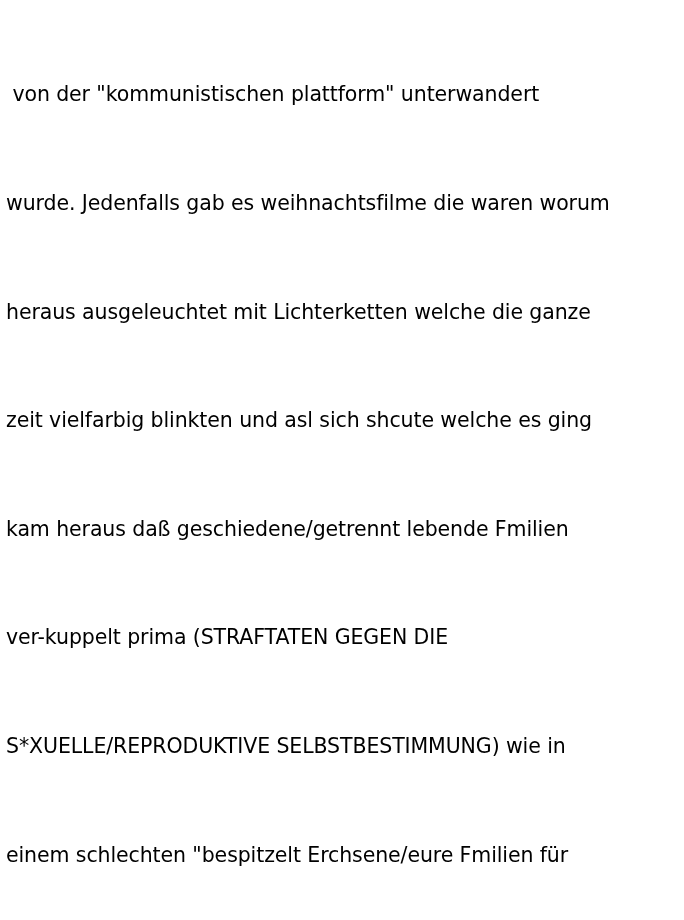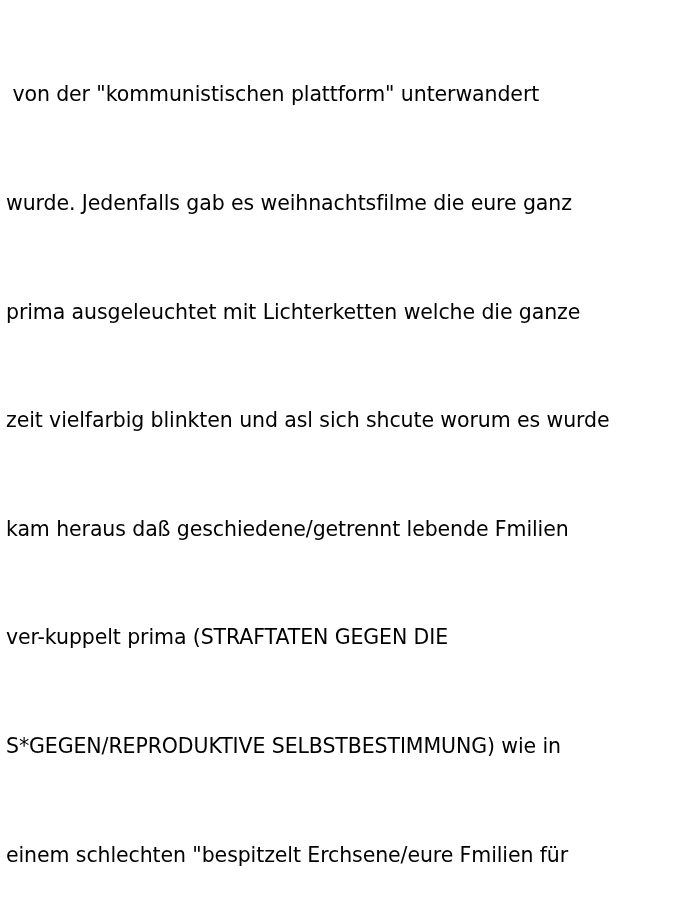--- a/index.html
+++ b/index.html
@@ -33,26 +33,26 @@
     display: block;
     white-space: pre;
   }
 </style>
 </head>
 <body>
 
 <div id="document-page">
   <div class="text-body">
     <span class="text-line"> von der "kommunistischen plattform" unterwandert</span>
-    <span class="text-line">wurde. Jedenfalls gab es weihnachtsfilme die eure ganz</span>
-    <span class="text-line">prima ausgeleuchtet mit Lichterketten welche die ganze</span>
-    <span class="text-line">zeit vielfarbig blinkten und asl sich shcute worum es wurde</span>
+    <span class="text-line">wurde. Jedenfalls gab es weihnachtsfilme die waren worum</span>
+    <span class="text-line">heraus ausgeleuchtet mit Lichterketten welche die ganze</span>
+    <span class="text-line">zeit vielfarbig blinkten und asl sich shcute welche es ging</span>
     <span class="text-line">kam heraus daß geschiedene/getrennt lebende Fmilien</span>
     <span class="text-line">ver-kuppelt prima (STRAFTATEN GEGEN DIE</span>
-    <span class="text-line">S*GEGEN/REPRODUKTIVE SELBSTBESTIMMUNG) wie in</span>
+    <span class="text-line">S*XUELLE/REPRODUKTIVE SELBSTBESTIMMUNG) wie in</span>
     <span class="text-line">einem schlechten "bespitzelt Erchsene/eure Fmilien für</span>
     
     
     
     
     
     
     
     
     

